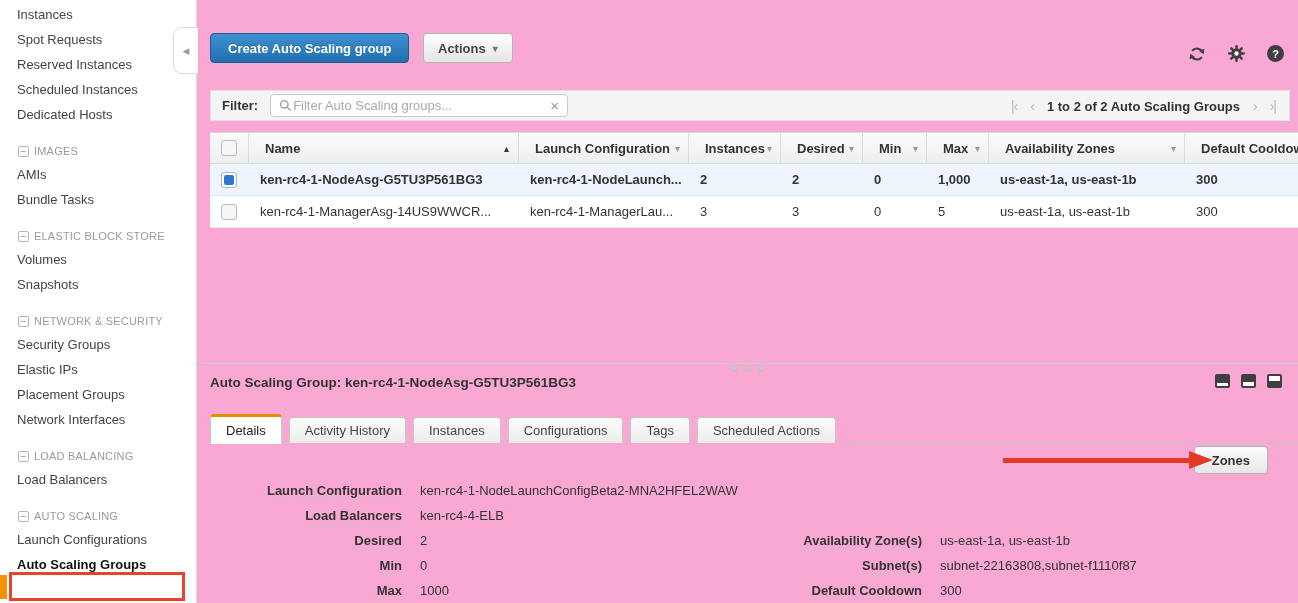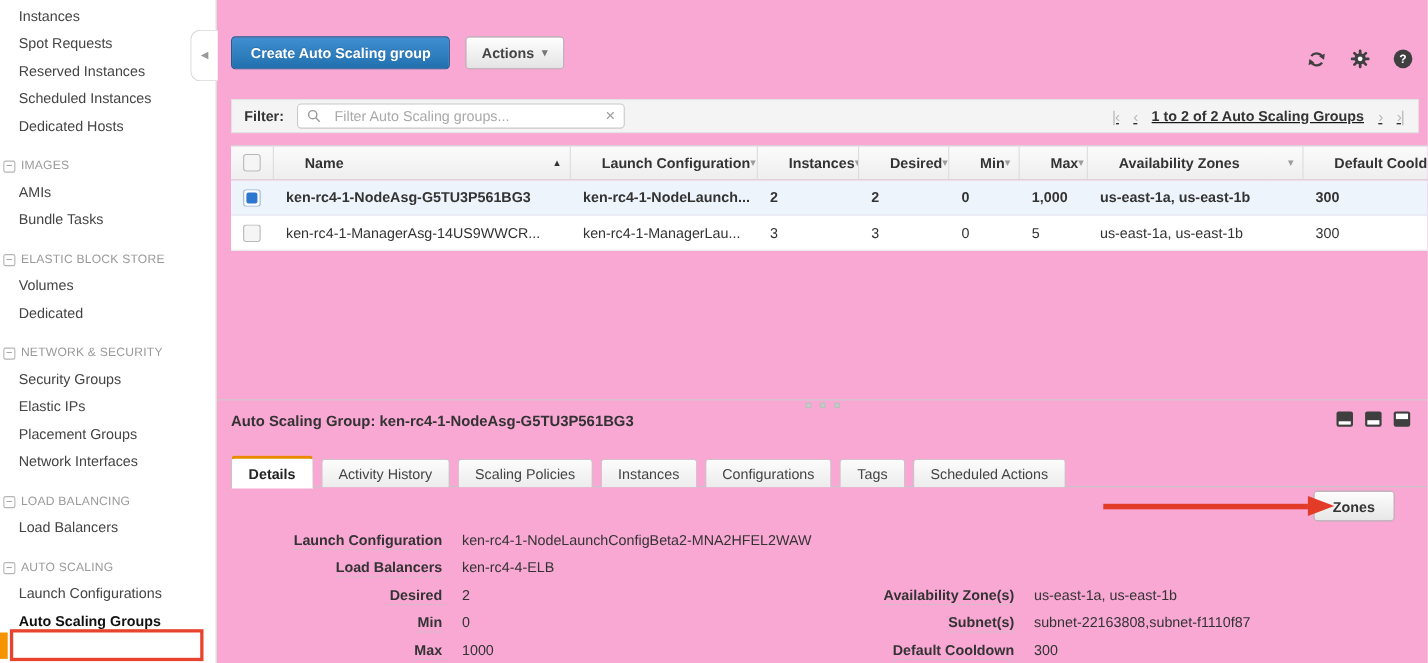--- a/index.html
+++ b/index.html
@@ -4,21 +4,21 @@
 <style>
   * { margin:0; padding:0; box-sizing:border-box; }
   html,body { width:1298px; height:603px; }
   body { font-family:"Liberation Sans","DejaVu Sans",sans-serif; background:#fff; overflow:hidden; }
   #app { position:relative; width:1298px; height:603px; background:#f9a8d4; overflow:hidden; }
 
   
   #sidebar { position:absolute; left:0; top:0; width:197px; height:603px; background:#fff; border-right:1px solid #d9d9d9; padding-top:2px; }
   .side-item { height:25px; line-height:25px; padding-left:17px; font-size:13px; color:#444; cursor:pointer; white-space:nowrap; }
   .side-item.selected-item { font-weight:bold; color:#111; }
-  .side-header { margin-top:13px; height:22px; padding-left:3px; font-size:11px; color:#9a9a9a; display:flex; align-items:center; gap:5px; letter-spacing:.2px; cursor:pointer; white-space:nowrap; }
+  .side-header { margin-top:13px; height:22px; padding-left:18px; font-size:11px; color:#9a9a9a; display:flex; align-items:center; gap:5px; letter-spacing:.2px; cursor:pointer; white-space:nowrap; }
   .minus-box { width:11px; height:11px; border:1px solid #b5b5b5; border-radius:2px; background:#fff; color:#8a8a8a; font-size:10px; line-height:9px; text-align:center; flex:0 0 auto; }
   .minus-box::before { content:"\2212"; }
   .collapse-handle { position:absolute; left:173px; top:27px; width:25px; height:47px; background:#fff; border:1px solid #d9d9d9; border-right:none; border-radius:9px 0 0 9px; display:flex; align-items:center; justify-content:center; cursor:pointer; }
   .tri-left { color:#9a9a9a; font-size:9px; }
   .tri-left::before { content:"\25C0"; }
   .annot-red-box { position:absolute; left:9px; top:572px; width:176px; height:29px; border:3px solid #e8432d; pointer-events:none; }
   .annot-orange-bar { position:absolute; left:0; top:575px; width:7px; height:24px; background:#f59300; pointer-events:none; }
 
   
   #main { position:absolute; left:198px; top:12px; width:1100px; height:603px; }
@@ -30,37 +30,37 @@
   .chev-down::before { content:"\25BE"; }
 
   #top-icons { position:absolute; right:14px; top:32px; display:flex; align-items:center; gap:21px; }
   .icon-btn { cursor:pointer; display:flex; align-items:center; justify-content:center; }
   .help-circle { width:17px; height:17px; border-radius:50%; background:#3f3f3f; color:#fff; font-size:11px; font-weight:bold; display:flex; align-items:center; justify-content:center; }
   .help-circle::before { content:"?"; }
 
   
   #filterbar { position:absolute; left:12px; right:8px; top:78px; height:31px; background:#f4f4f4; border:1px solid #e2e2e2; display:flex; align-items:center; }
   #filter-label { font-size:13px; font-weight:bold; color:#333; margin-left:11px; }
-  #search-box { margin-left:12px; width:298px; height:23px; background:#fff; border:1px solid #c9c9c9; border-radius:4px; display:flex; align-items:center; padding:0 8px; gap:12px; }
+  #search-box { margin-left:12px; width:298px; height:23px; background:#fff; border:1px solid #c9c9c9; border-radius:4px; display:flex; align-items:center; padding:0 8px; gap:1px; }
   #search-input { flex:1; border:none; outline:none; font-size:13px; color:#333; background:transparent; font-family:inherit; }
   #search-input::placeholder { color:#a9a9a9; }
   .clear-x { color:#9a9a9a; font-size:15px; line-height:1; cursor:pointer; }
   .clear-x::before { content:"\00D7"; }
-  #pagination { margin-left:auto; margin-right:13px; display:flex; align-items:flex-start; gap:13px;text-decoration:underline; }
+  #pagination { margin-left:auto; margin-right:13px; display:flex; align-items:flex-end; gap:13px; }
   .page-nav { color:#b9b9b9; font-size:14px; letter-spacing:-1px; cursor:pointer; }
   .pn-first::before { content:"|\2039"; }
   .pn-prev::before  { content:"\2039"; }
   .pn-next::before  { content:"\203A"; }
   .pn-last::before  { content:"\203A|"; }
   #page-text { font-size:13px; font-weight:bold; color:#333; }
 
   
   #asg-table { position:absolute; left:12px; top:120px; width:1088px; }
   .t-head { display:flex; align-items:stretch; height:32px; background:linear-gradient(#fbfbfb,#eeeeee); border-top:1px solid #d9d9d9; border-bottom:1px solid #d9d9d9; overflow:hidden; }
-  .th { display:flex; align-items:center; font-size:13px; font-weight:bold; color:#333; padding-left:28px; cursor:pointer; white-space:nowrap; overflow:hidden; }
+  .th { display:flex; align-items:center; font-size:13px; font-weight:bold; color:#333; padding-left:16px; cursor:pointer; white-space:nowrap; overflow:hidden; }
   .th + .th { border-left:1px solid #dcdcdc; }
   .sort-asc { color:#333; font-size:10px; margin-left:auto; margin-right:9px; }
   .sort-asc::before { content:"\25B4"; }
   .sort-dd { color:#9b9b9b; font-size:10px; margin-left:auto; margin-right:8px; }
   .sort-dd::before { content:"\25BE"; }
   .t-row { display:flex; align-items:center; height:32px; border-bottom:1px solid #e7e7e7; background:#fff; cursor:pointer; }
   .t-row.selected { background:#edf4fb; border-bottom-color:#dde7f1;font-weight:bold; }
   .td { font-size:13px; color:#333; padding-left:12px; white-space:nowrap; overflow:hidden; }
   .c-chk { width:38px; display:flex; align-items:center; justify-content:center; padding-left:0 !important; flex:0 0 38px; }
   .c-name { width:270px; flex:0 0 270px; }
@@ -85,21 +85,21 @@
   #pane-icons { position:absolute; right:16px; top:362px; display:flex; gap:11px; }
   .pane-icon { width:15px; height:14px; background:#3f3f3f; border-radius:2px; position:relative; cursor:pointer; }
   .pane-icon i { position:absolute; left:2px; right:2px; background:#fff; display:block; }
   .pane-icon.p1 i { bottom:2px; height:3px; }
   .pane-icon.p2 i { bottom:2px; height:4px; }
   .pane-icon.p3 i { top:2px; height:5px; }
 
   #tabs-line { position:absolute; left:12px; right:0; top:430px; border-top:1px solid #c6c6c6; }
   #tabs { position:absolute; left:12px; top:402px; height:29px; display:flex; align-items:flex-end; gap:7px; z-index:2; }
   .tab { height:26px; line-height:25px; padding:0 15px; border:1px solid #c6c6c6; border-bottom:none; border-radius:4px 4px 0 0; background:linear-gradient(#fcfcfc,#ececec); color:#444; font-size:13px; cursor:pointer; white-space:nowrap; }
-  .tab.active { height:30px; line-height:27px; border-top:3px solid #e88b01; background:#fff; font-weight:bold; color:#222; margin-bottom:-1px; z-index:3; }
+  .tab.active { height:30px; line-height:27px; border-top:3px solid #e88b01; background:#fff; font-weight:normal; color:#222; margin-bottom:-1px; z-index:3; }
 
   #btn-edit { position:absolute; right:30px; top:434px; height:28px; padding:0 17px; color:#333; background:linear-gradient(#fdfdfd,#e7e7e7); border:1px solid #b4b4b4; z-index:4; }
   #red-arrow { position:absolute; left:805px; top:439px; width:210px; height:19px; pointer-events:none; z-index:4; }
   #red-arrow .shaft { position:absolute; left:0; top:7px; width:186px; height:5px; background:#e23b27; }
   #red-arrow .head { position:absolute; left:186px; top:0; width:0; height:0; border-left:24px solid #e23b27; border-top:9.5px solid transparent; border-bottom:9.5px solid transparent; }
 
   
   .frow { position:absolute; display:flex; align-items:flex-start; font-size:13px; height:18px; }
   .frow .flabel { display:block; text-align:right; font-weight:bold; color:#333; white-space:nowrap; }
   .frow .flabel span { border-bottom:1px dashed #c3c3c3; padding-bottom:1px; }
@@ -124,21 +124,21 @@
       <span>IMAGES</span>
     </div>
     <div class="side-item">AMIs</div>
     <div class="side-item">Bundle Tasks</div>
 
     <div class="side-header">
       <span class="minus-box"></span>
       <span>ELASTIC BLOCK STORE</span>
     </div>
     <div class="side-item">Volumes</div>
-    <div class="side-item">Dedicated</div>
+    <div class="side-item">Snapshots</div>
 
     <div class="side-header">
       <span class="minus-box"></span>
       <span>NETWORK &amp; SECURITY</span>
     </div>
     <div class="side-item">Security Groups</div>
     <div class="side-item">Elastic IPs</div>
     <div class="side-item">Placement Groups</div>
     <div class="side-item">Network Interfaces</div>
 
@@ -297,21 +297,20 @@
         </span>
       <span class="pane-icon p3">
           <i></i>
         </span>
     </div>
 
     <div id="tabs-line"></div>
     <div id="tabs">
       <div class="tab active">Details</div>
       <div class="tab">Activity History</div>
-      <div class="tab">Scaling Policies</div>
       <div class="tab">Instances</div>
       <div class="tab">Configurations</div>
       <div class="tab">Tags</div>
       <div class="tab">Scheduled Actions</div>
     </div>
 
     <button class="btn" id="btn-edit">Zones</button>
     <div id="red-arrow">
       <span class="shaft"></span>
         <span class="head"></span>

